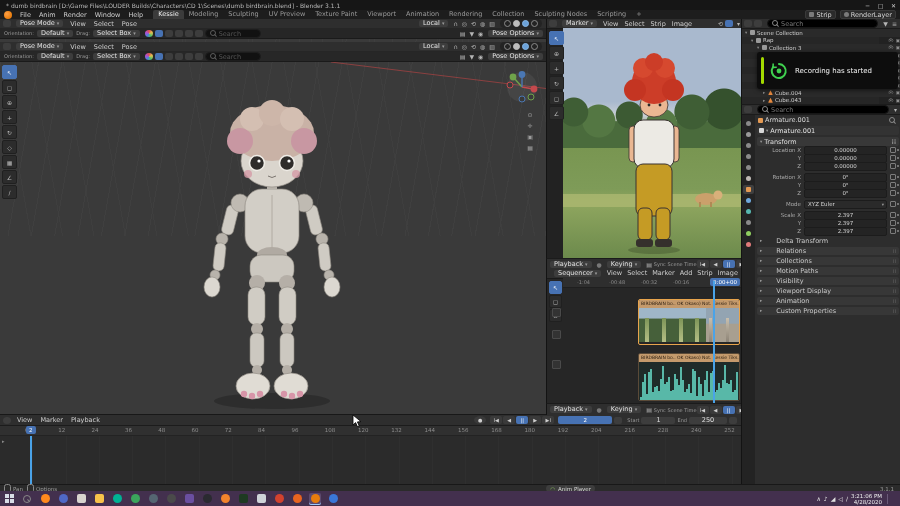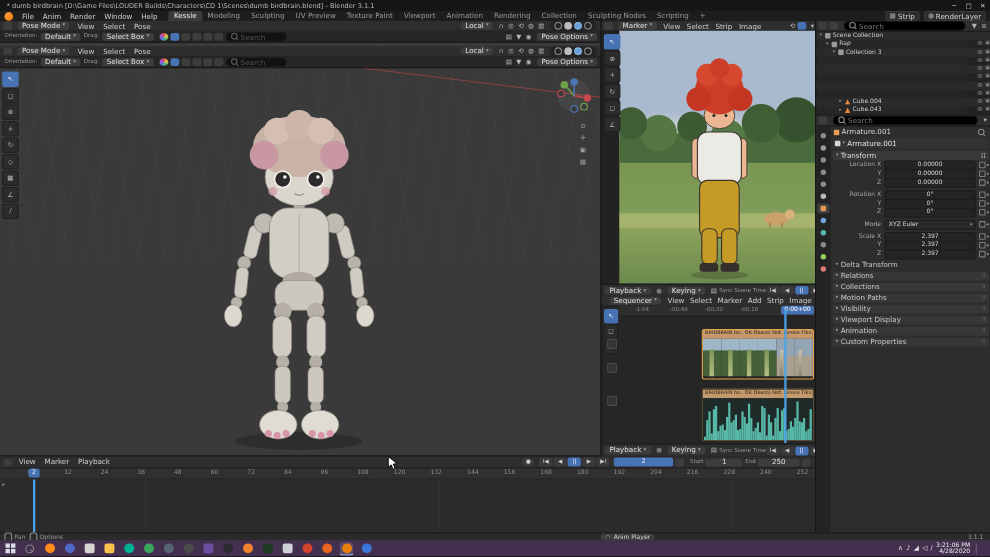--- a/index.html
+++ b/index.html
@@ -120,21 +120,21 @@
   .panelhead{display:flex;align-items:center;height:9px;background:#383838;margin:2px 2px 0 2px;border-radius:2px;padding:0 3px;color:#dedede;}
   .frow{display:flex;align-items:center;height:8px;margin:0 2px;}
   .frow.gap{margin-top:3px;}
   .flabel{width:44px;text-align:right;color:#a8a8a8;font-size:5.5px;padding-right:3px;flex:none;}
   .fval{flex:1;background:#242424;border:1px solid #1c1c1c;border-radius:2px;height:7px;line-height:7px;text-align:center;color:#d5d5d5;font-size:5.5px;}
   .frow.dropdown .fval{text-align:left;padding-left:3px;background:#2a2a2a;position:relative;}
   .frow.dropdown .fval::after{content:"▾";position:absolute;right:2px;color:#9a9a9a;font-size:4.5px;}
   .fdeco{width:12px;display:flex;align-items:center;justify-content:flex-end;gap:1px;flex:none;}
   .lockic{width:4px;height:4px;border:1px solid #7c7c7c;border-radius:1px;}
   .animdot{width:2.5px;height:2.5px;border-radius:50%;background:#8b8b8b;}
-  .cpanel{display:flex;align-items:center;height:8.5px;background:#373737;margin:1.5px 2px 0 2px;border-radius:2px;padding:0 3px;color:#c9c9c9;}
+  .cpanel{display:flex;align-items:center;height:8.5px;background:#373737;margin:1.5px 2px 0 2px;border-radius:2px;padding:0 3px;color:#c9c9c9;gap:12px;}
   .cpanel .dots{margin-left:auto;color:#6f6f6f;font-size:5px;}
   .caret{color:#9a9a9a;font-size:4.5px;margin-right:2px;}
   
   #statusbar{left:0;top:484px;width:900px;height:7px;background:#2b2b2b;border-top:1px solid #181818;display:flex;align-items:center;color:#9a9a9a;font-size:5.5px;}
   .mouseic{width:5px;height:7px;border:1px solid #8a8a8a;border-radius:2.5px;margin:0 2px 0 4px;}
   .badge{display:flex;align-items:center;background:#3d3d3d;border-radius:4px;height:7px;padding:0 4px;color:#d8d8d8;}
   
   #taskbar{left:0;top:491px;width:900px;height:15px;background:#43304e;display:flex;align-items:center;color:#e8e8e8;}
   .tbicon{width:12px;height:12px;margin:0 3px;border-radius:2px;display:flex;align-items:center;justify-content:center;position:relative;}
   .tbicon .dot{width:9px;height:9px;border-radius:2px;background:var(--c,#888);}
@@ -802,20 +802,29 @@
             <span>Cube.043</span>
             <span class="ol-toggles">
               <span>👁</span>
               <span>▣</span>
             </span>
           </div>
         </div>
     </div>
   </div>
 
+  <div id="notif" class="abs">
+    <div class="bar"></div>
+    <svg width="18" height="18" viewBox="0 0 18 18">
+      <path d="M9 2 A7 7 0 1 1 3 5" fill="none" stroke="#3fd14f" stroke-width="2" stroke-linecap="round"></path>
+      <path d="M3.2 1.5 L3 5.4 L6.8 5.2" fill="none" stroke="#3fd14f" stroke-width="1.6"></path>
+      <circle cx="9" cy="9" r="2.4" fill="#3fd14f"></circle>
+    </svg>
+    <div class="txt" style="margin-left:7px">Recording has started</div>
+  </div>
 
   <div id="props" class="abs">
     <div id="pr-header">
       <div class="hicon"></div>
       <div class="searchpill grow" style="margin:0 3px">
         <div class="mag"></div>
         <span>Search</span>
       </div>
       <span class="glyph">▾</span>
     </div>

